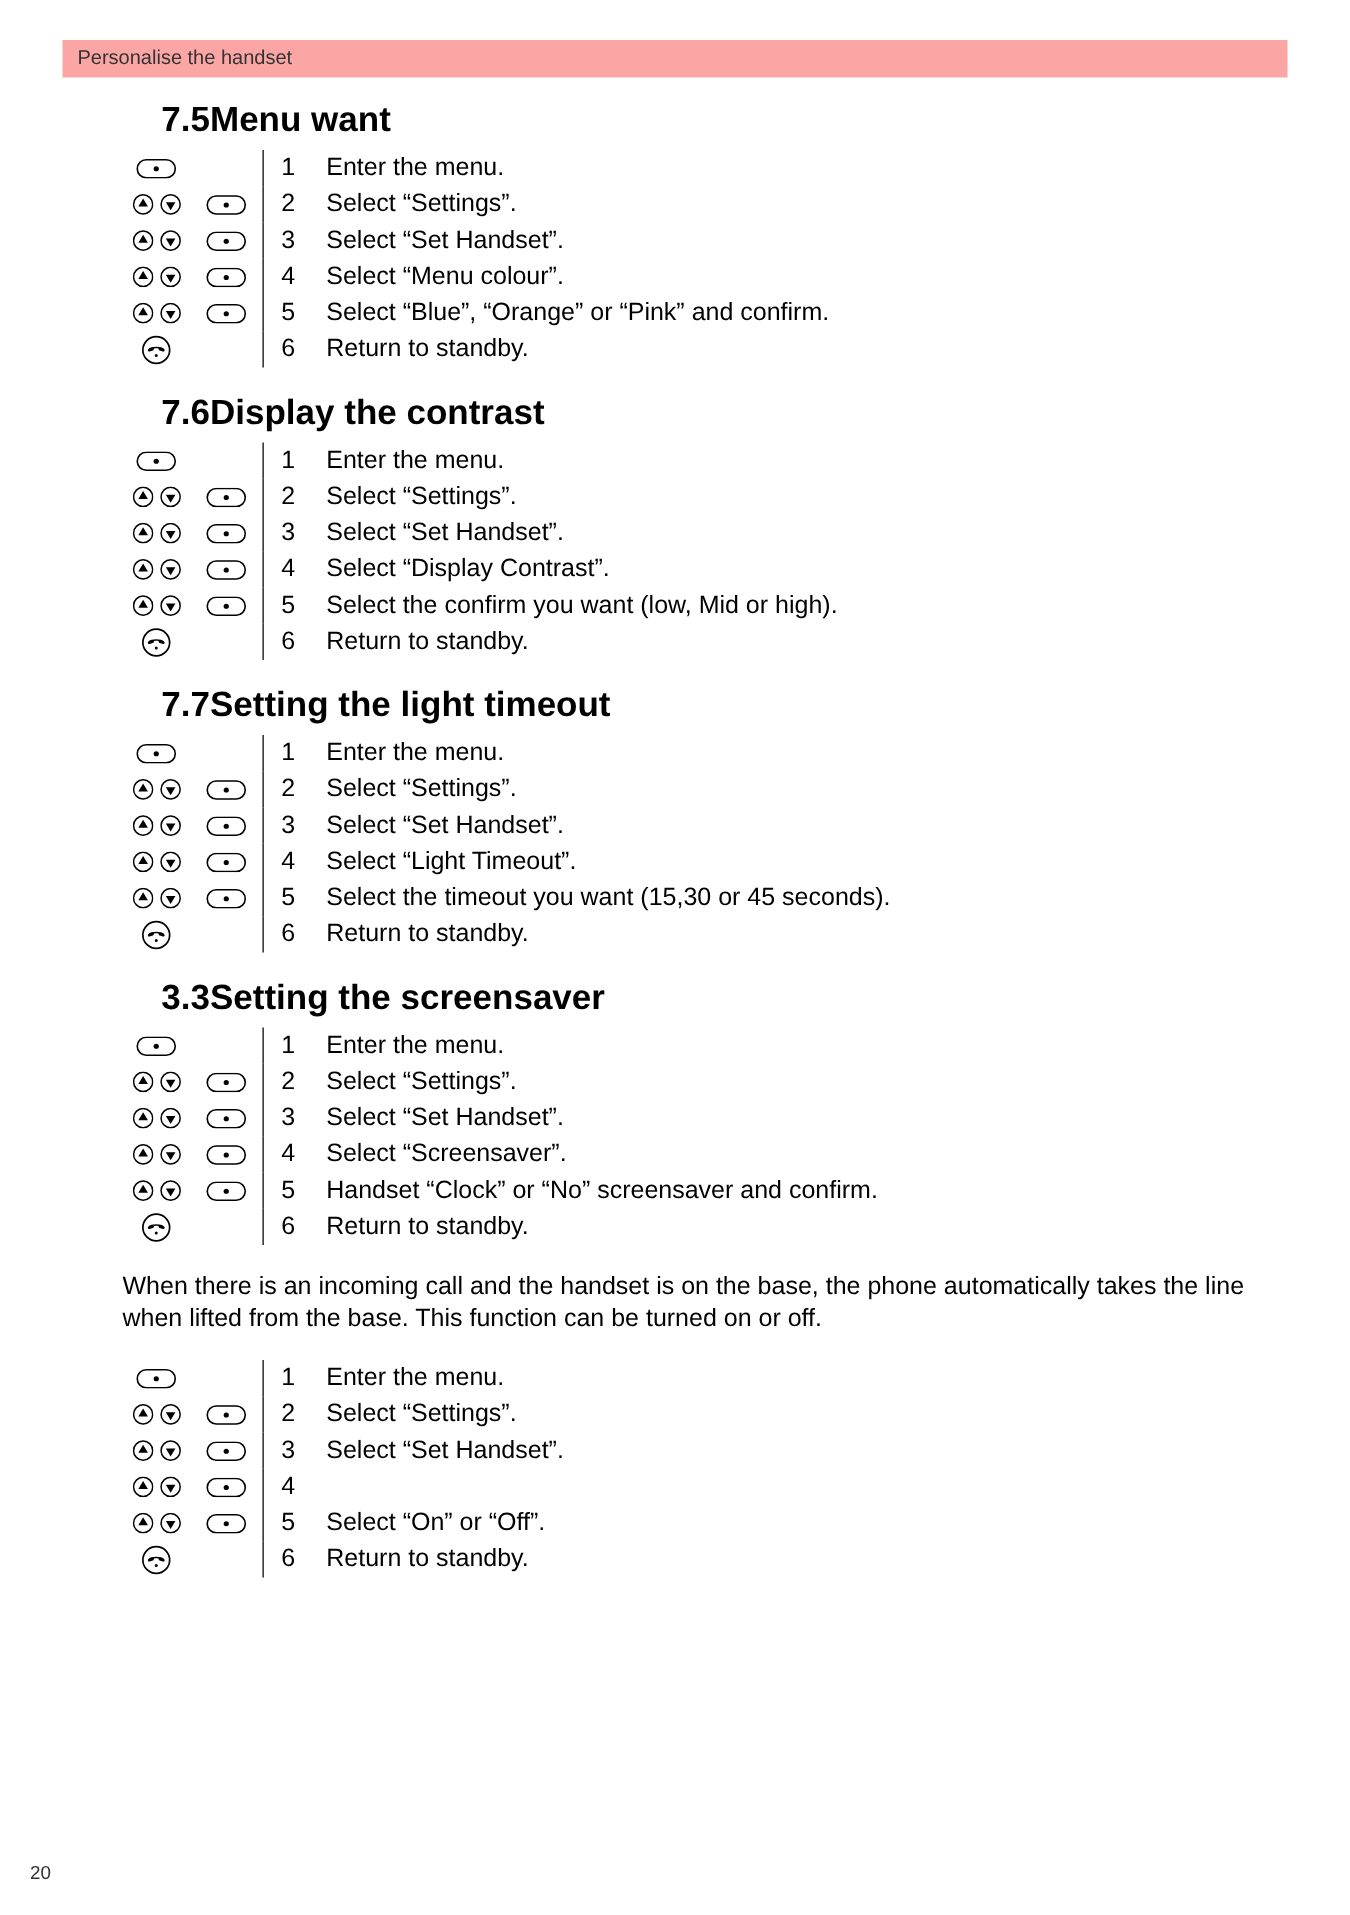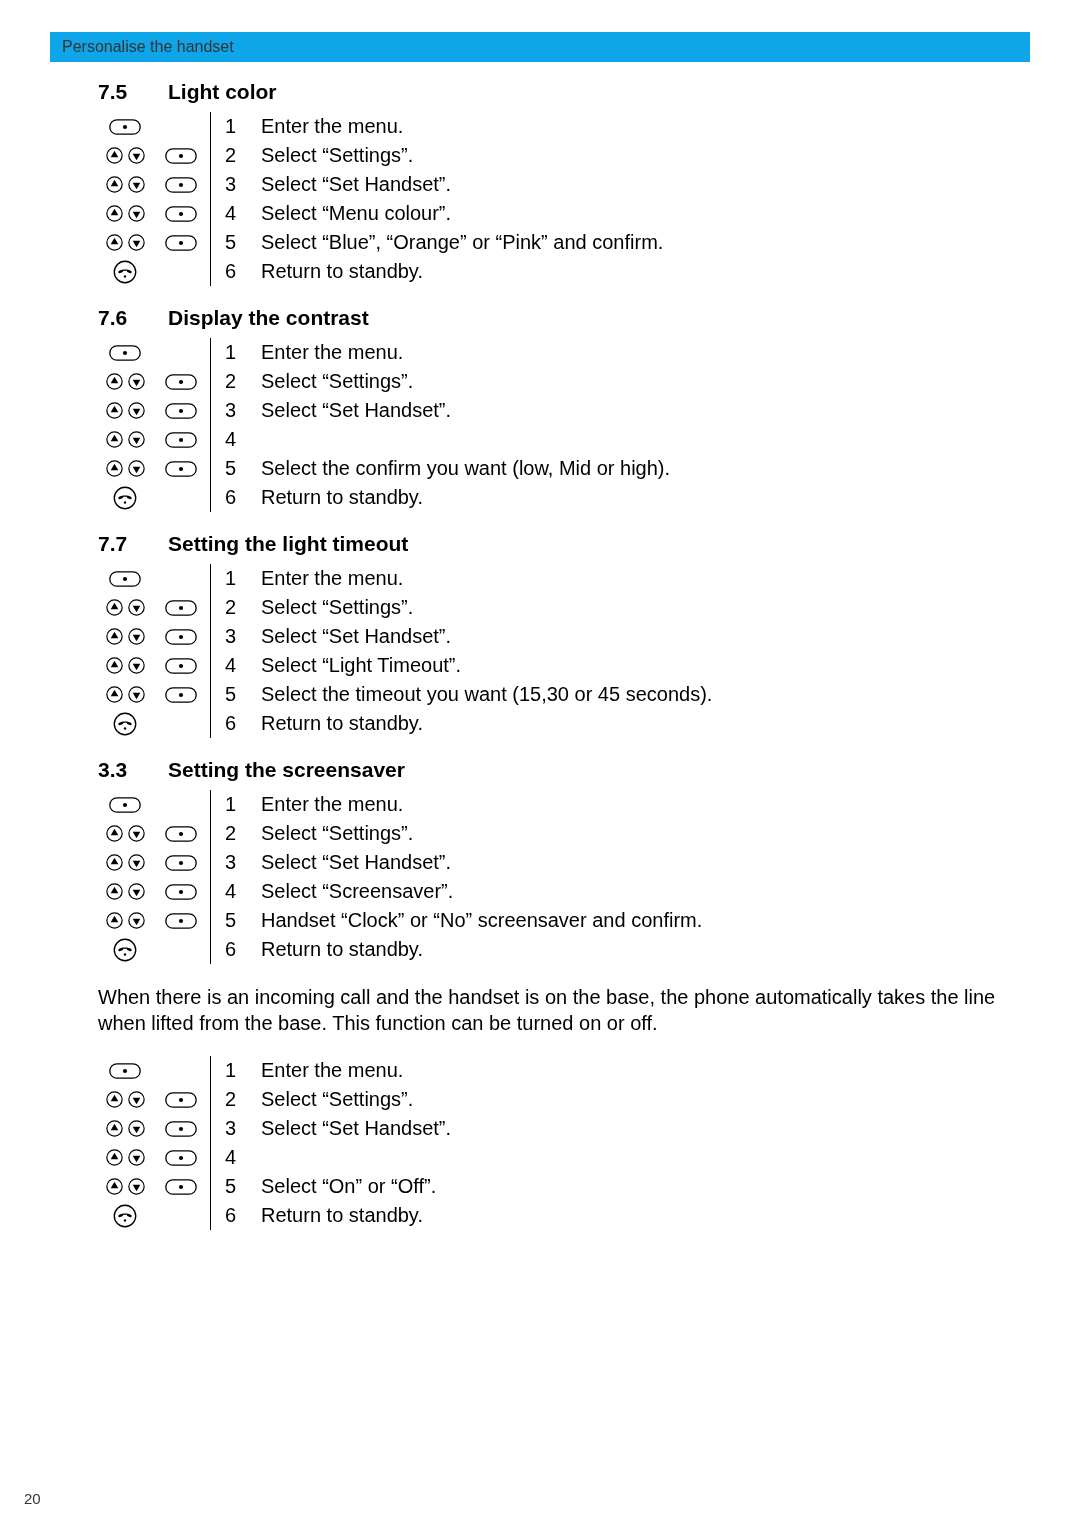--- a/index.html
+++ b/index.html
@@ -13,39 +13,40 @@
     width: 1080px;
     height: 1532px;
     position: relative;
     box-sizing: border-box;
   }
   .page {
     box-sizing: border-box;
     padding: 32px 50px 0 50px;
   }
   .page-header {
-    background: #0ea5e9;
+    background: #fca5a5;
     padding: 6px 12px;
     font-size: 16px;
     font-family: Arial, Helvetica, sans-serif;
     color: #333;
     margin-bottom: 18px;
   }
   .content {
     padding-left: 48px;
     padding-right: 10px;
   }
   .section {
     margin-bottom: 20px;
   }
   .section-title {
     display: flex;
     font-weight: bold;
-    font-size: 21px;
+    font-size: 28px;
     margin-bottom: 8px;
+    text-align: right;
   }
   .section-number {
     display: inline-block;
     width: 70px;
     flex: 0 0 70px;
   }
   .section-intro {
     font-size: 20px;
     line-height: 1.3;
     margin-bottom: 20px;
@@ -130,21 +131,21 @@
 <div class="page">
   <div class="page-header">
     <span>Personalise the handset</span>
   </div>
 
   <div class="content" id="content">
 
   <div class="section">
         <div class="section-title">
           <span class="section-number">7.5</span>
-          <span>Light color</span>
+          <span>Menu want</span>
         </div>
         <div class="step-row">
           <div class="icons-cell">
             <span class="slot">
               <svg width="36" height="16">
                 <use href="#sym-menu"></use>
               </svg>
             </span>
             <span class="slot"></span>
           </div>
@@ -343,20 +344,21 @@
               </span>
             </span>
             <span class="slot">
               <svg width="36" height="16">
                 <use href="#sym-menu"></use>
               </svg>
             </span>
           </div>
           <div class="sep"></div>
           <div class="num-cell">4</div>
+          <div class="text-cell">Select “Display Contrast”.</div>
         </div>
         <div class="step-row">
           <div class="icons-cell">
             <span class="slot updown">
               <span>
                 <svg width="17" height="17">
                   <use href="#sym-up"></use>
                 </svg>
               </span>
               <span>

